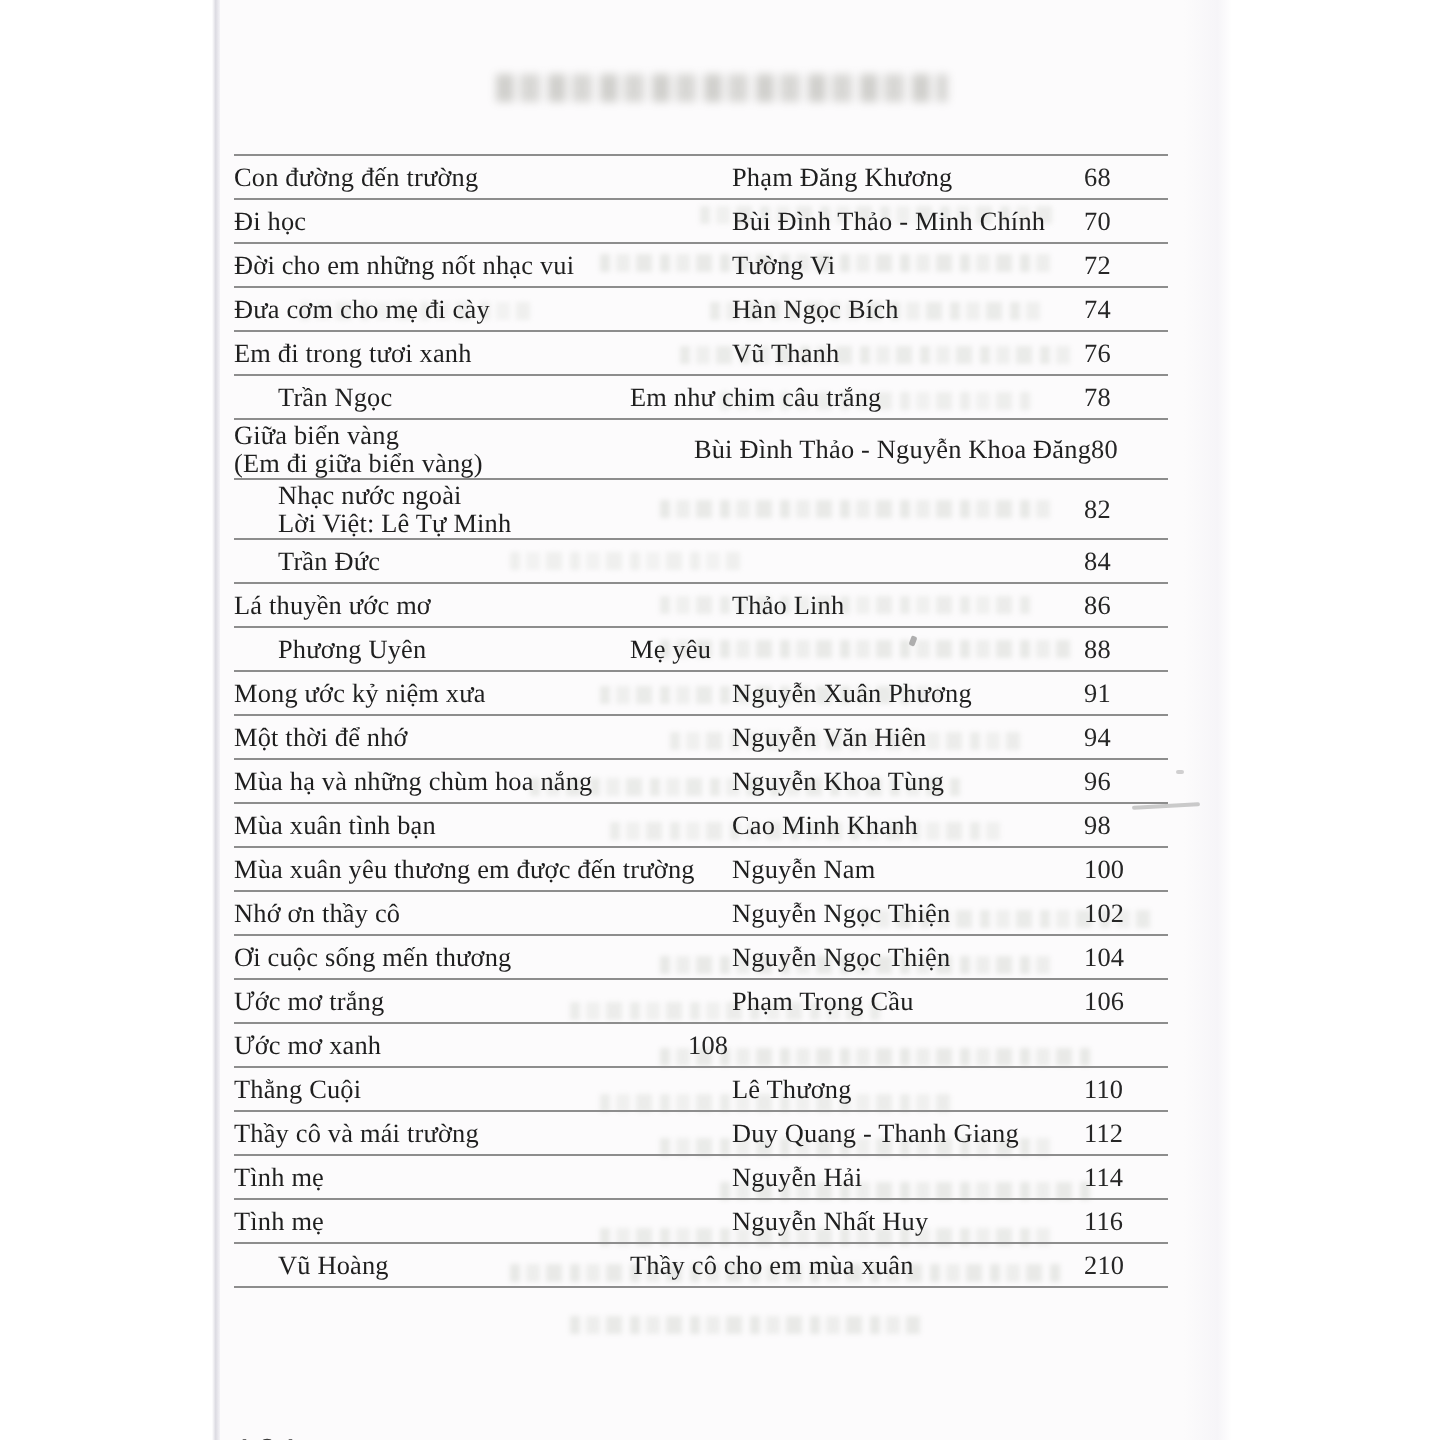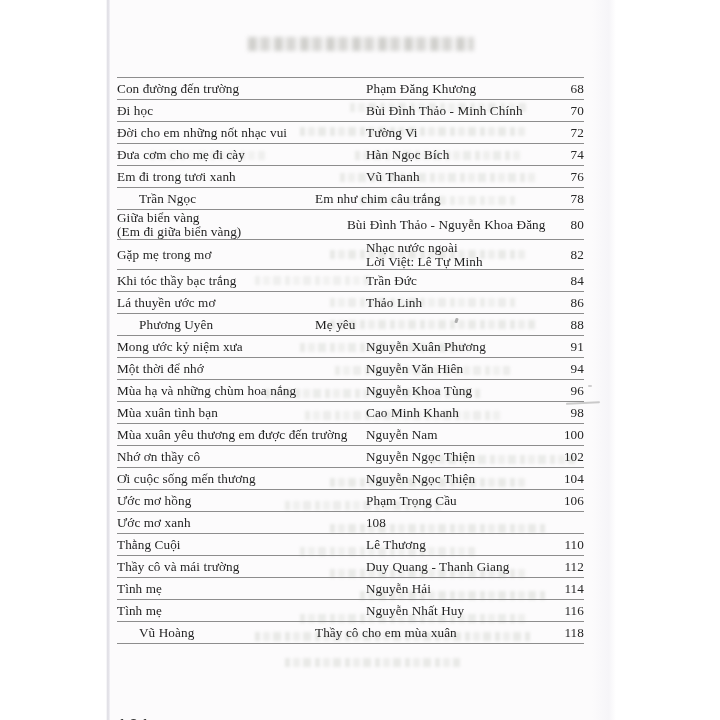--- a/index.html
+++ b/index.html
@@ -31,21 +31,21 @@
 
   
   .toc{position:absolute;z-index:2;left:117px;top:77px;width:467px;
     border-top:1px solid #8d8d8d;font-size:13.2px;color:#1f1f1f;letter-spacing:.1px;}
   .row{display:flex;align-items:center;height:22px;box-sizing:border-box;
     border-bottom:1px solid #8d8d8d;}
   .row.tall{height:30px;}
   .cell{line-height:13.5px;white-space:nowrap;}
   .cell.title{width:227px;overflow:visible;}
   .cell.author{flex:1;margin-left:22px;}
-  .cell.num{width:42px;text-align:right;color:#262626;}
+  .cell.num{width:42px;color:#262626;}
 
   .pagenum{position:absolute;z-index:2;left:117px;top:716px;width:467px;
     font-family:"Liberation Sans","DejaVu Sans",sans-serif;font-size:18px;
     color:#3c3c3c;letter-spacing:1.5px;}
 </style>
 </head>
 <body>
 
 <div class="stage">
   <div class="page"></div>
@@ -155,35 +155,27 @@
       <div>Giữa biển vàng</div>
       <div>(Em đi giữa biển vàng)</div>
     </div>
     <div class="cell author">
       <div>Bùi Đình Thảo - Nguyễn Khoa Đăng</div>
 
     </div>
     <div class="cell num">80</div>
   </div>
       <div class="row tall">
-    <div class="cell title">
-      <div>Gặp mẹ trong mơ</div>
-
-    </div>
     <div class="cell author">
       <div>Nhạc nước ngoài</div>
       <div>Lời Việt: Lê Tự Minh</div>
     </div>
     <div class="cell num">82</div>
   </div>
       <div class="row">
-    <div class="cell title">
-      <div>Khi tóc thầy bạc trắng</div>
-
-    </div>
     <div class="cell author">
       <div>Trần Đức</div>
 
     </div>
     <div class="cell num">84</div>
   </div>
       <div class="row">
     <div class="cell title">
       <div>Lá thuyền ước mơ</div>
 
@@ -277,21 +269,21 @@
 
     </div>
     <div class="cell author">
       <div>Nguyễn Ngọc Thiện</div>
 
     </div>
     <div class="cell num">104</div>
   </div>
       <div class="row">
     <div class="cell title">
-      <div>Ước mơ hồng</div>
+      <div>Ước mơ trắng</div>
 
     </div>
     <div class="cell author">
       <div>Phạm Trọng Cầu</div>
 
     </div>
     <div class="cell num">106</div>
   </div>
       <div class="row">
     <div class="cell title">
@@ -346,18 +338,18 @@
   </div>
       <div class="row">
     <div class="cell author">
       <div>Vũ Hoàng</div>
 
     </div>
     <div class="cell title">
       <div>Thầy cô cho em mùa xuân</div>
 
     </div>
-    <div class="cell num">118</div>
+    <div class="cell num">210</div>
   </div>
     </div>
 
   <div class="pagenum">121</div>
 </div>
 
 </body></html>

